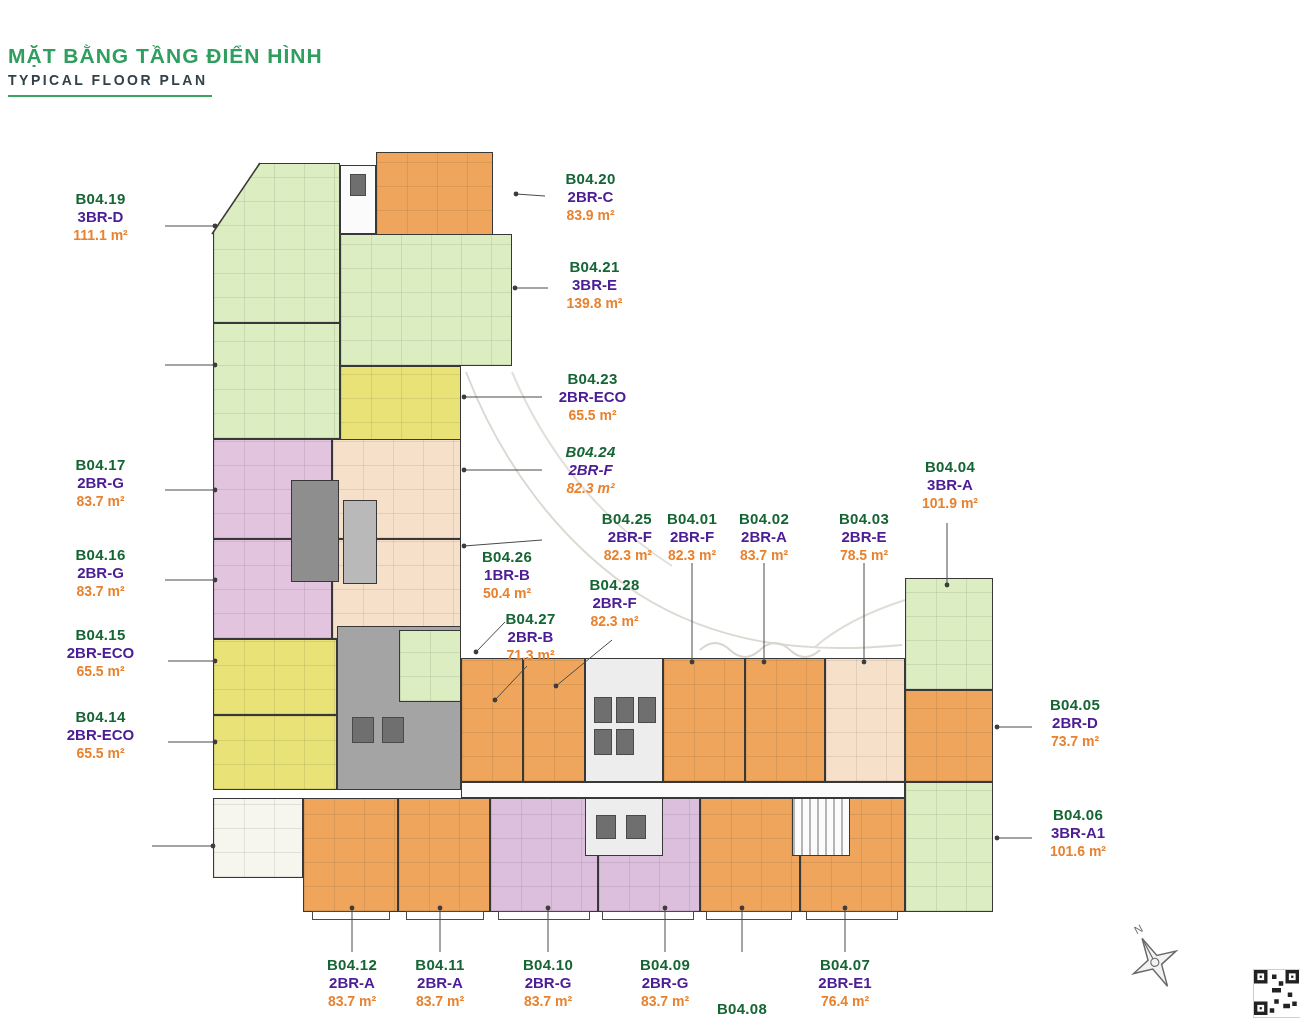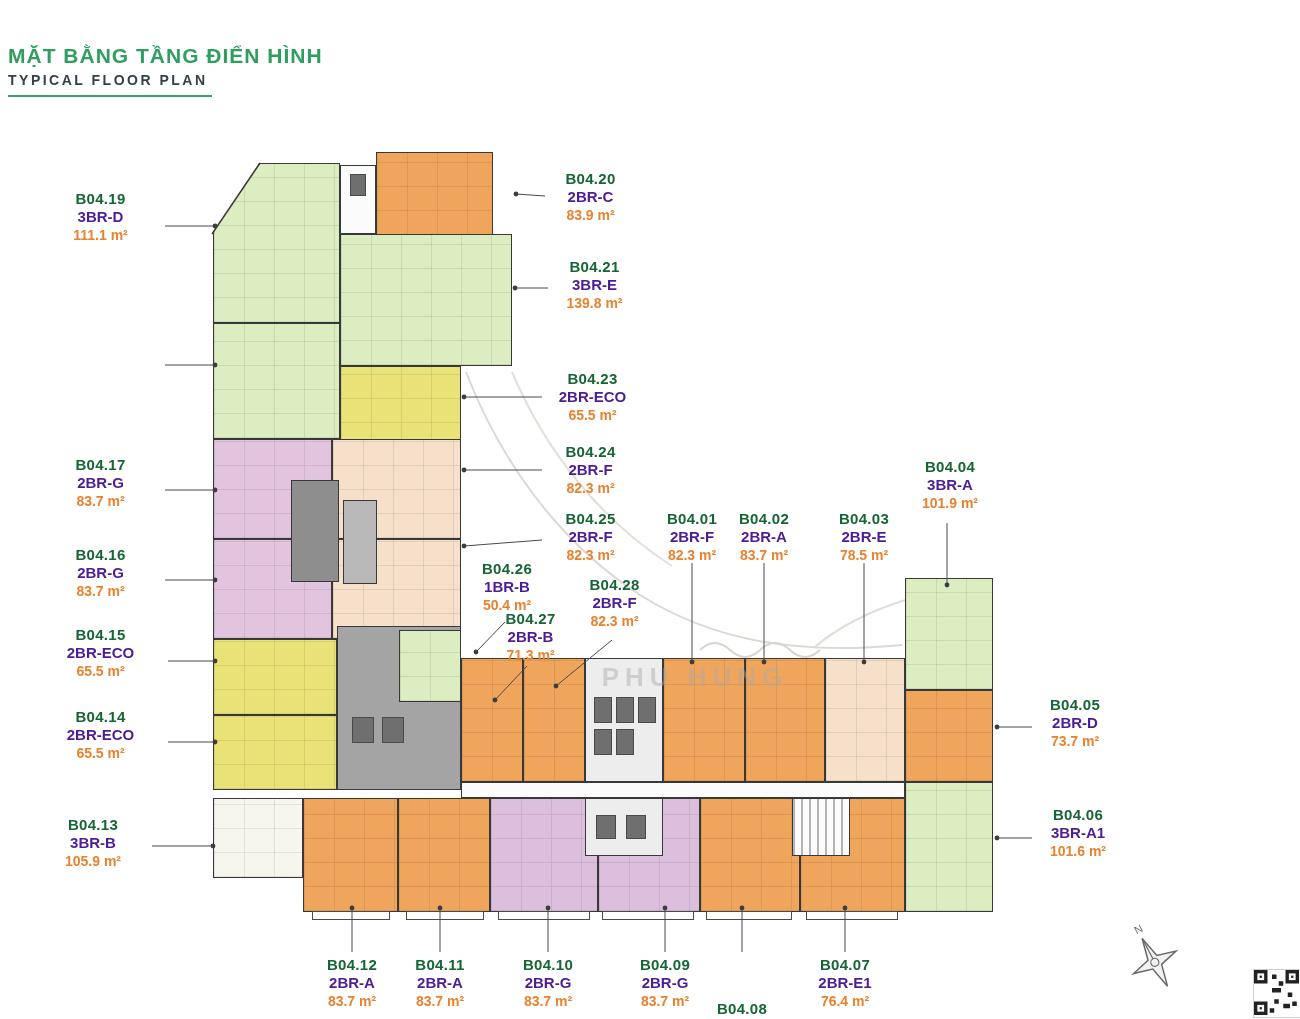--- a/index.html
+++ b/index.html
@@ -126,21 +126,20 @@
     <div class="blk c-green" style="left:905px;top:782px;width:88px;height:130px;"></div>
 
     <div class="balc" style="left:312px;top:911px;width:78px;"></div>
     <div class="balc" style="left:406px;top:911px;width:78px;"></div>
     <div class="balc" style="left:498px;top:911px;width:92px;"></div>
     <div class="balc" style="left:602px;top:911px;width:92px;"></div>
     <div class="balc" style="left:706px;top:911px;width:86px;"></div>
     <div class="balc" style="left:806px;top:911px;width:92px;"></div>
   </div>
 
-  <div class="watermark">PHU HUNG</div>
 
   <svg class="overlay" width="1300" height="1019">
     <g stroke="#4a4a4a" stroke-width="1">
       <line x1="212" y1="234" x2="260" y2="163" stroke="#383838" stroke-width="1.5"></line>
       <line x1="165" y1="226" x2="215" y2="226"></line>
       <line x1="165" y1="365" x2="215" y2="365"></line>
       <line x1="165" y1="490" x2="215" y2="490"></line>
       <line x1="165" y1="580" x2="215" y2="580"></line>
       <line x1="168" y1="661" x2="215" y2="661"></line>
       <line x1="168" y1="742" x2="215" y2="742"></line>
@@ -215,52 +214,47 @@
   <div class="unit-label" style="left:33px;top:626px;width:135px;">
     <div class="uid">B04.15</div>
     <div class="utype">2BR-ECO</div>
     <div class="uarea">65.5 m²</div>
   </div>
   <div class="unit-label" style="left:33px;top:708px;width:135px;">
     <div class="uid">B04.14</div>
     <div class="utype">2BR-ECO</div>
     <div class="uarea">65.5 m²</div>
   </div>
-  <div class="unit-label" style="left:33px;top:816px;width:120px;">
-    <div class="uid">B04.13</div>
-    <div class="utype">3BR-B</div>
-    <div class="uarea">105.9 m²</div>
-  </div>
 
   <div class="unit-label" style="left:543px;top:170px;width:95px;">
     <div class="uid">B04.20</div>
     <div class="utype">2BR-C</div>
     <div class="uarea">83.9 m²</div>
   </div>
   <div class="unit-label" style="left:547px;top:258px;width:95px;">
     <div class="uid">B04.21</div>
     <div class="utype">3BR-E</div>
     <div class="uarea">139.8 m²</div>
   </div>
   <div class="unit-label" style="left:540px;top:370px;width:105px;">
     <div class="uid">B04.23</div>
     <div class="utype">2BR-ECO</div>
     <div class="uarea">65.5 m²</div>
   </div>
-  <div class="unit-label" style="left:543px;top:443px;width:95px;">
+  <div class="unit-label" style="left:543px;top:443px;width:95px;font-style:italic;">
     <div class="uid">B04.24</div>
     <div class="utype">2BR-F</div>
     <div class="uarea">82.3 m²</div>
   </div>
-  <div class="unit-label" style="left:543px;top:510px;width:95px;">
+  <div class="unit-label" style="left:557px;top:510px;width:95px;text-align:right;">
     <div class="uid">B04.25</div>
     <div class="utype">2BR-F</div>
     <div class="uarea">82.3 m²</div>
   </div>
-  <div class="unit-label" style="left:462px;top:548px;width:90px;margin-top:12px;">
+  <div class="unit-label" style="left:462px;top:548px;width:90px;">
     <div class="uid">B04.26</div>
     <div class="utype">1BR-B</div>
     <div class="uarea">50.4 m²</div>
   </div>
   <div class="unit-label" style="left:483px;top:610px;width:95px;">
     <div class="uid">B04.27</div>
     <div class="utype">2BR-B</div>
     <div class="uarea">71.3 m²</div>
   </div>
   <div class="unit-label" style="left:567px;top:576px;width:95px;">

